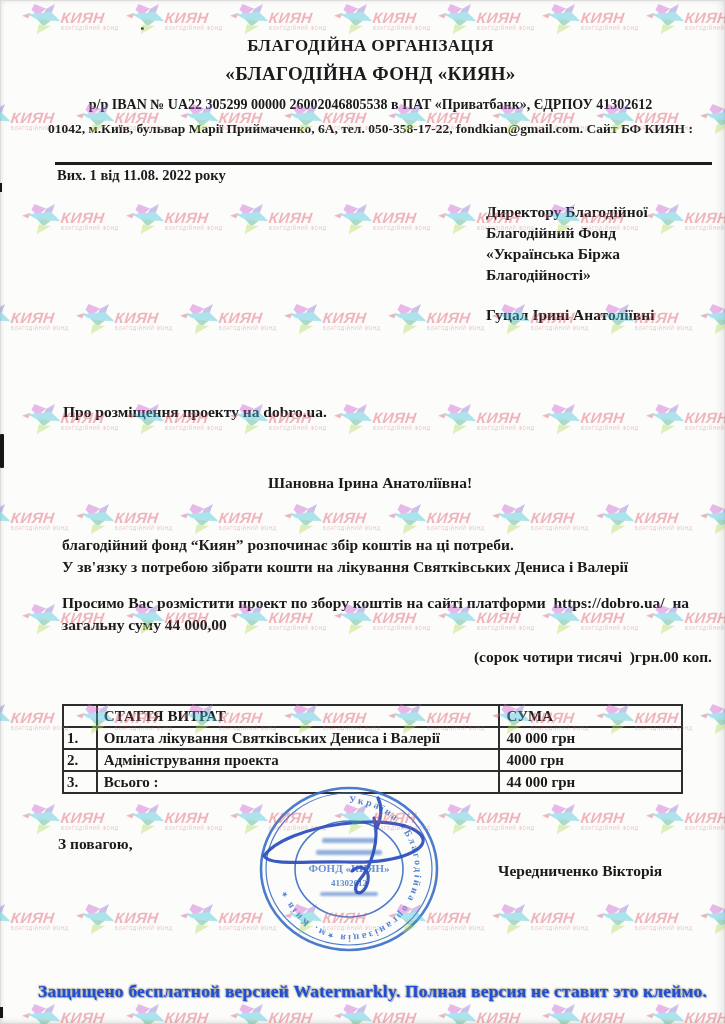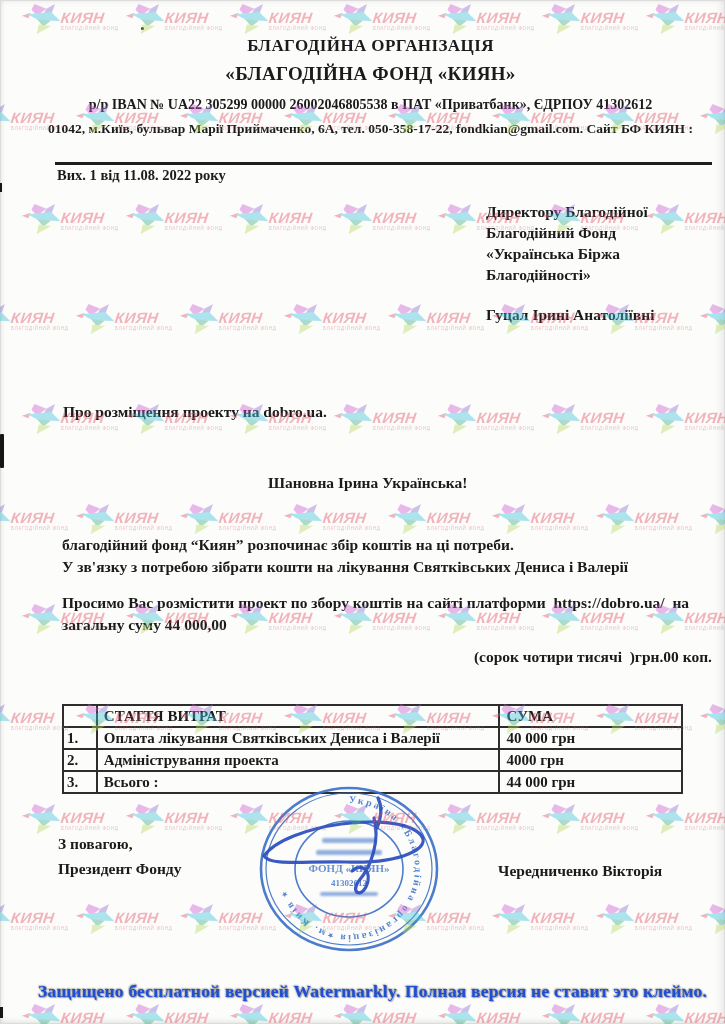--- a/index.html
+++ b/index.html
@@ -88,21 +88,21 @@
 
     <div class="recipient">
       <div>Директору Благодійної</div>
       <div>Благодійний Фонд</div>
       <div>«Українська Біржа</div>
       <div>Благодійності»</div>
     </div>
     <div class="recipient-person">Гуцал Ірині Анатоліївні</div>
 
     <div class="subject">Про розміщення проекту на dobro.ua.</div>
-    <div class="salutation">Шановна Ірина Українська!</div>
+    <div class="salutation">Шановна Ірина Анатоліївна!</div>
 
     <div class="para p1">
       <div>благодійний фонд “Киян” розпочинає збір коштів на ці потреби.</div>
       <div>У зв'язку з потребою зібрати кошти на лікування Святківських Дениса і Валерії</div>
     </div>
     <div class="para p2">
       <div>Просимо Вас розмістити проект по збору коштів на сайті платформи  https://dobro.ua/  на</div>
       <div>загальну суму 44 000,00</div>
     </div>
     <div class="para p3">
@@ -129,21 +129,20 @@
       <tr>
         <td class="col-num">3.</td>
         <td class="col-item">Всього :</td>
         <td class="col-sum">44 000 грн</td>
       </tr>
     </tbody>
       </table>
 
     <div class="closing">
       <div>З повагою,</div>
-      <div>Президент Фонду</div>
     </div>
     <div class="signer-name">Чередниченко Вікторія</div>
 
     <svg class="stamp" width="198" height="176" viewBox="0 0 198 176">
       <g stroke="#3a6fc6" fill="none" opacity="0.9">
         <ellipse cx="99" cy="87" rx="88" ry="81" stroke-width="2.6"></ellipse>
         <ellipse cx="99" cy="87" rx="83" ry="76" stroke-width="1.2"></ellipse>
         <ellipse cx="99" cy="87" rx="54" ry="48" stroke-width="1.6"></ellipse>
       </g>
       <defs>

